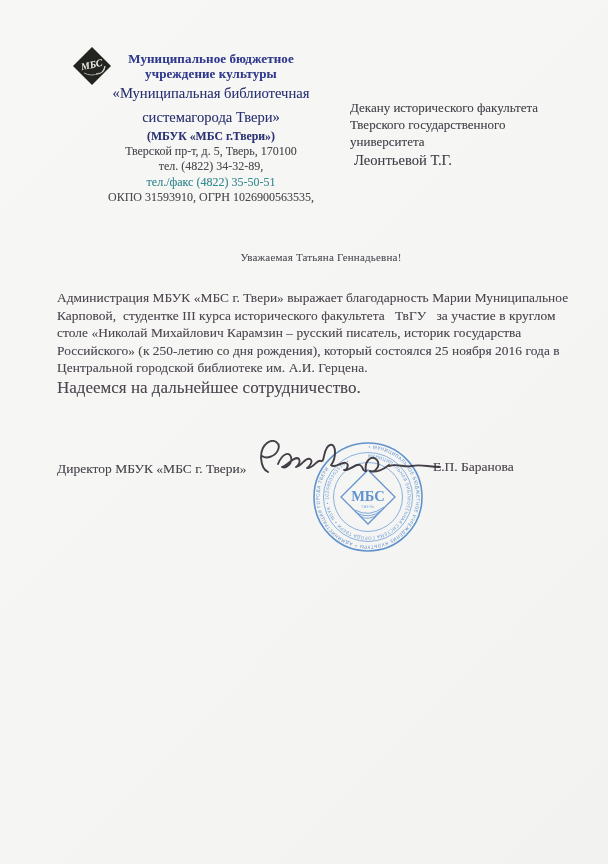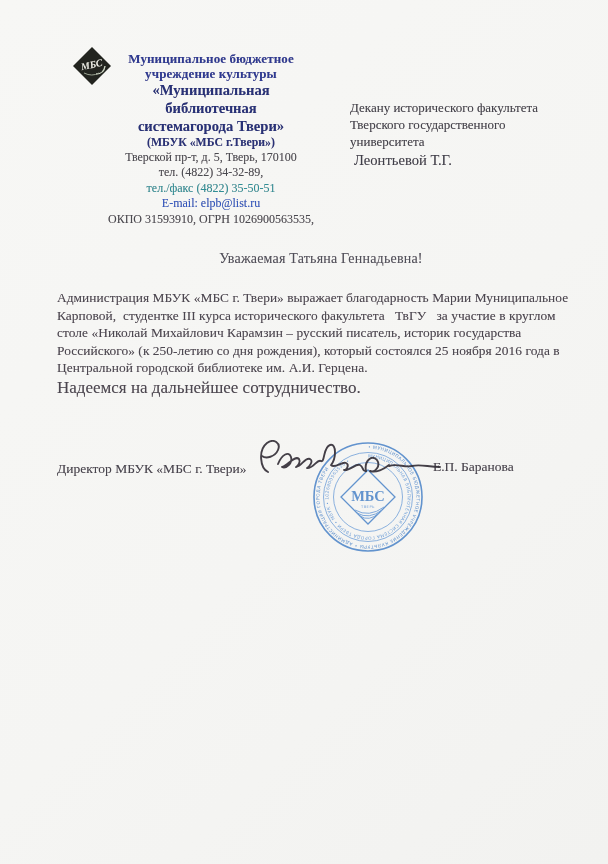--- a/index.html
+++ b/index.html
@@ -18,36 +18,36 @@
 
   
   .logo {
     position: absolute; left: 72px; top: 46px; width: 40px; height: 40px;
   }
   .org-block {
     position: absolute; left: 106px; top: 52px; width: 210px;
     text-align: center; color: #2c3788;
   }
   .org-line  { font-weight: bold; font-size: 13px;   line-height: 14.5px; color: #2e3a92; letter-spacing: .1px; }
-  .org-name  { font-weight: bold; font-size: 14.6px; line-height: 18px;   color: #273177; }
+  .org-name  { font-weight: normal; font-size: 14.6px; line-height: 24px;   color: #273177; }
   .org-abbr  { font-weight: bold; font-size: 11.8px; line-height: 14.5px; color: #2a3378; }
   .addr-line { font-size: 12px; line-height: 15.5px; color: #4a4a50; }
   .addr-fax   { color: #2f8f96; }
   .addr-email { color: #2f55c0; }
 
   .addressee {
     position: absolute; left: 350px; top: 54px; width: 240px;
     font-size: 13px; line-height: 17.2px; color: #43434b; margin-top: 45px;
   }
   .addressee .person { font-size: 14.6px; padding-left: 4px; margin-top: 1px; color: #3f3f49; }
 
   
   .salutation {
     position: absolute; left: 166px; top: 251px; width: 310px;
-    text-align: center; font-size: 14px; color: #50505a; letter-spacing: .2px;
+    text-align: center; font-size: 11px; color: #50505a; letter-spacing: .2px;
   }
   .body-block {
     position: absolute; left: 57px; top: 289px; width: 505px;
     font-size: 13.4px; color: #4b4750;
   }
   .body-line { white-space: pre; line-height: 17.6px; letter-spacing: .05px; }
   .closing-line {
     position: absolute; left: 57px; top: 378px;
     font-size: 17px; color: #4b4750;
   }
@@ -86,21 +86,20 @@
 
   <div class="org-block scan-soft">
     <div class="org-line">Муниципальное бюджетное</div>
     <div class="org-line">учреждение культуры</div>
     <div class="org-name">«Муниципальная библиотечная</div>
     <div class="org-name">системагорода Твери»</div>
     <div class="org-abbr">(МБУК «МБС г.Твери»)</div>
     <div class="addr-line">Тверской пр-т, д. 5, Тверь, 170100</div>
     <div class="addr-line">тел. (4822) 34-32-89,</div>
     <div class="addr-line addr-fax">тел./факс (4822) 35-50-51</div>
-    <div class="addr-line addr-email">E-mail: elpb@list.ru</div>
     <div class="addr-line">ОКПО 31593910, ОГРН 1026900563535,</div>
   </div>
 
   <div class="addressee scan-soft">
     <div>Декану исторического факультета</div>
     <div>Тверского государственного</div>
     <div>университета</div>
     <div class="person">Леонтьевой Т.Г.</div>
   </div>
 

